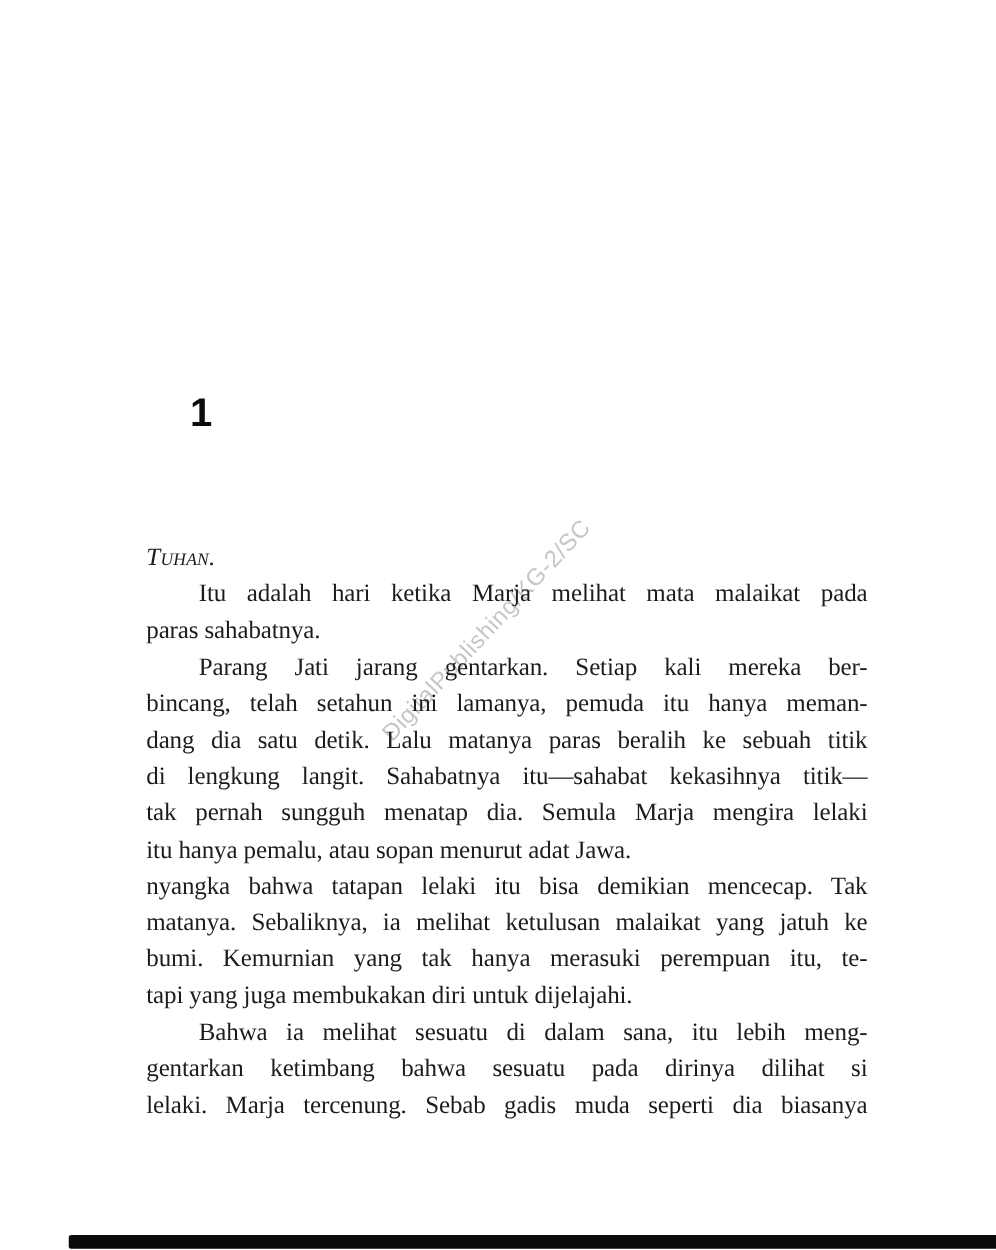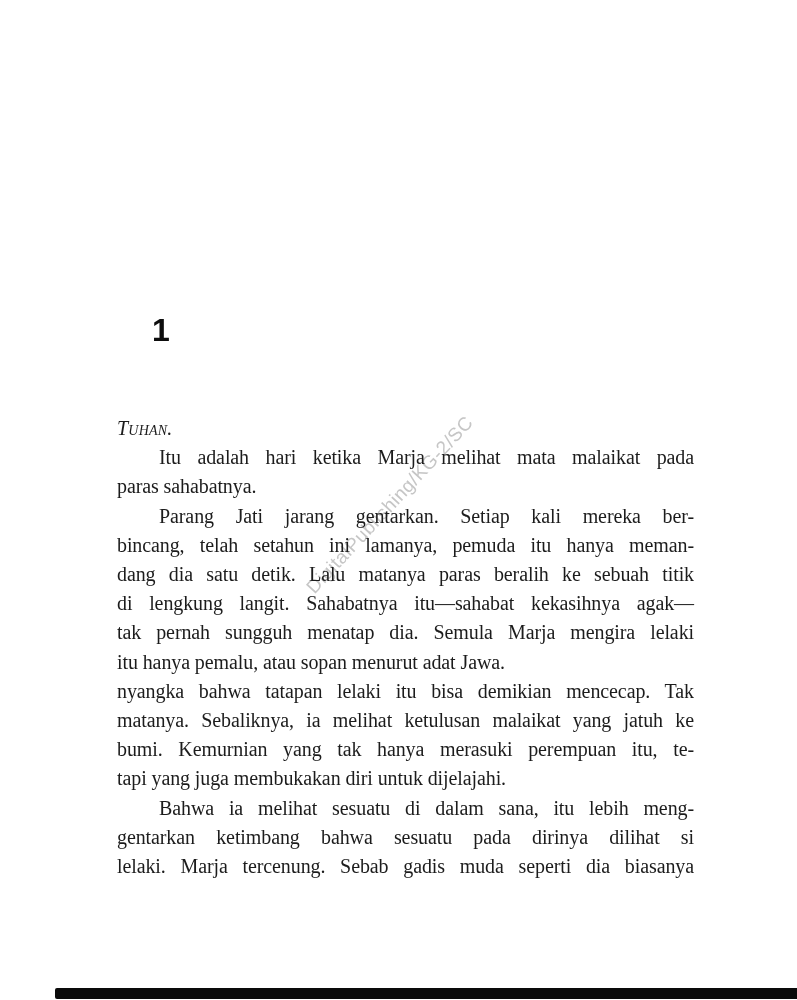--- a/index.html
+++ b/index.html
@@ -35,21 +35,21 @@
     font-family: "Liberation Sans", sans-serif;
     font-size: 19px;
     letter-spacing: 0.5px;
     color: #c6c6c6;
     white-space: nowrap;
     z-index: 1;
   }
   .text-block {
     position: absolute;
     left: 117px;
-    top: 414px;
+    top: 432px;
     width: 577px;
     font-size: 20px;
     line-height: 29.2px;
     letter-spacing: -0.1px;
     z-index: 2;
   }
   .line {
     text-align: justify;
     text-align-last: justify;
     white-space: normal;
@@ -85,21 +85,21 @@
 
   <div class="watermark">DigitalPublishing/KG-2/SC</div>
 
   <div class="text-block" id="text-block">
       <div class="line para-end opener">Tuhan.</div>
       <div class="line indent">Itu adalah hari ketika Marja melihat mata malaikat pada</div>
       <div class="line para-end">paras sahabatnya.</div>
       <div class="line indent">Parang Jati jarang gentarkan. Setiap kali mereka ber-</div>
       <div class="line">bincang, telah setahun ini lamanya, pemuda itu hanya meman-</div>
       <div class="line">dang dia satu detik. Lalu matanya paras beralih ke sebuah titik</div>
-      <div class="line">di lengkung langit. Sahabatnya itu—sahabat kekasihnya agak—</div>
+      <div class="line">di lengkung langit. Sahabatnya itu—sahabat kekasihnya titik—</div>
       <div class="line">tak pernah sungguh menatap dia. Semula Marja mengira lelaki</div>
       <div class="line para-end">itu hanya pemalu, atau sopan menurut adat Jawa.</div>
       <div class="line">nyangka bahwa tatapan lelaki itu bisa demikian mencecap. Tak</div>
       <div class="line">matanya. Sebaliknya, ia melihat ketulusan malaikat yang jatuh ke</div>
       <div class="line">bumi. Kemurnian yang tak hanya merasuki perempuan itu, te-</div>
       <div class="line para-end">tapi yang juga membukakan diri untuk dijelajahi.</div>
       <div class="line indent">Bahwa ia melihat sesuatu di dalam sana, itu lebih meng-</div>
       <div class="line">gentarkan ketimbang bahwa sesuatu pada dirinya dilihat si</div>
       <div class="line">lelaki. Marja tercenung. Sebab gadis muda seperti dia biasanya</div>
     </div>

